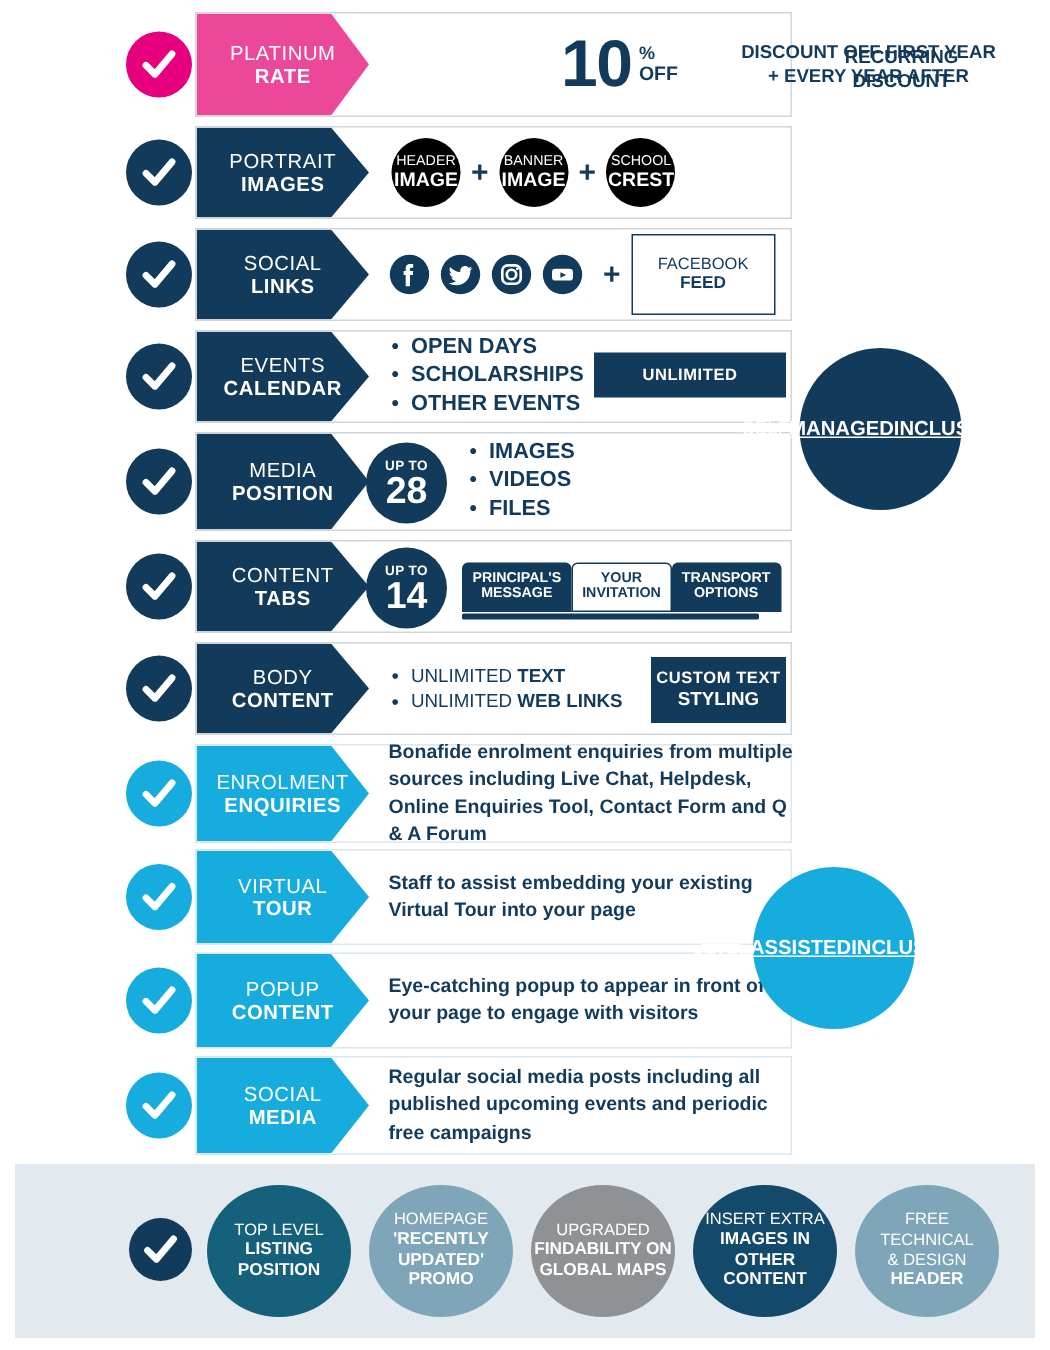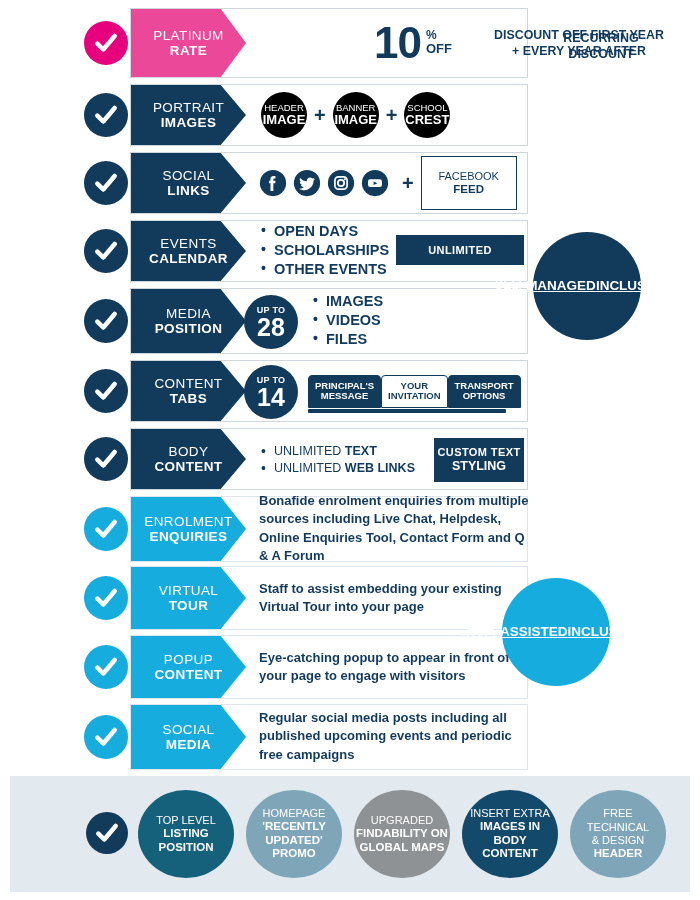--- a/index.html
+++ b/index.html
@@ -455,21 +455,21 @@
   </div>
 
   <div class="bcircle" style="left:354px;background:#8E9294;">
     <span class="r">UPGRADED</span>
     <span class="s">FINDABILITY ON</span>
     <span class="s">GLOBAL MAPS</span>
   </div>
 
   <div class="bcircle" style="left:462px;background:#13496A;">
     <span class="r">INSERT EXTRA</span>
-    <span class="s">IMAGES IN BODY</span>
+    <span class="s">IMAGES IN OTHER</span>
     <span class="s">CONTENT</span>
   </div>
 
   <div class="bcircle" style="left:570px;background:#7FA6B8;">
     <span class="r">FREE</span>
     <span class="r">TECHNICAL</span>
     <span class="r">&amp; DESIGN</span>
     <span class="s">HEADER</span>
   </div>
 

